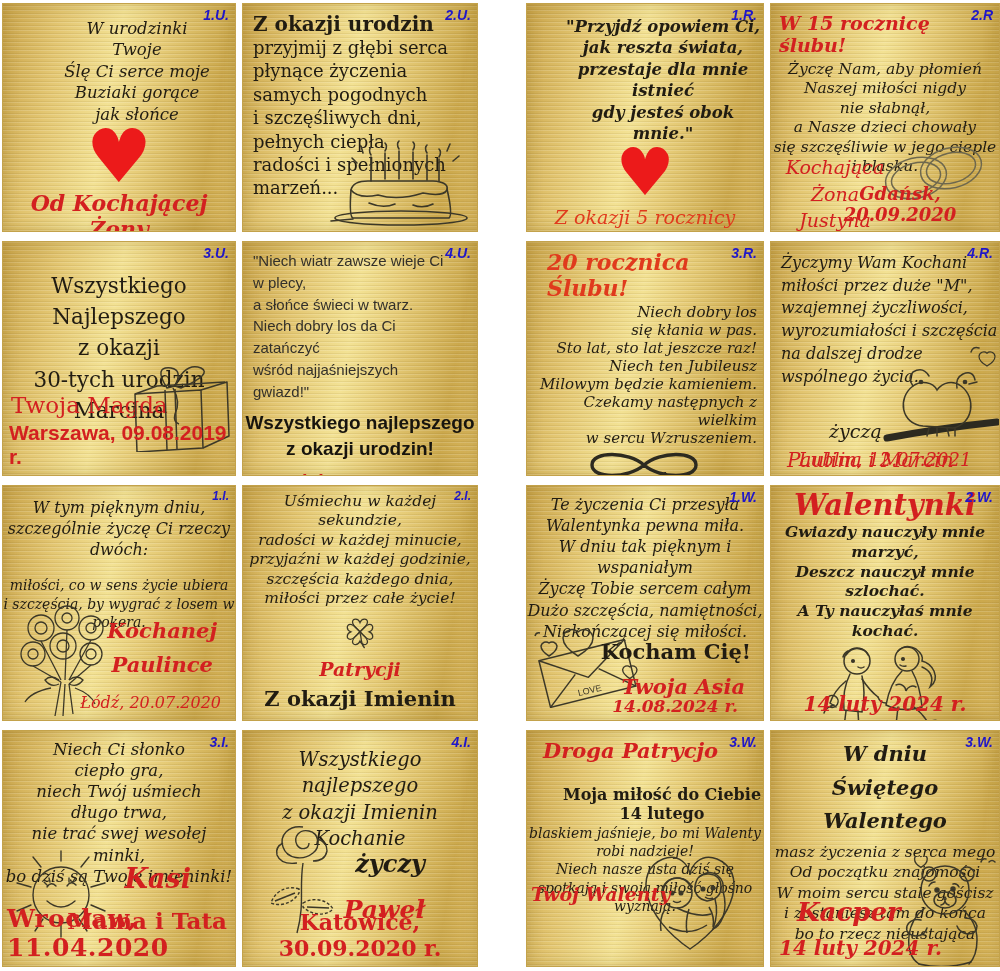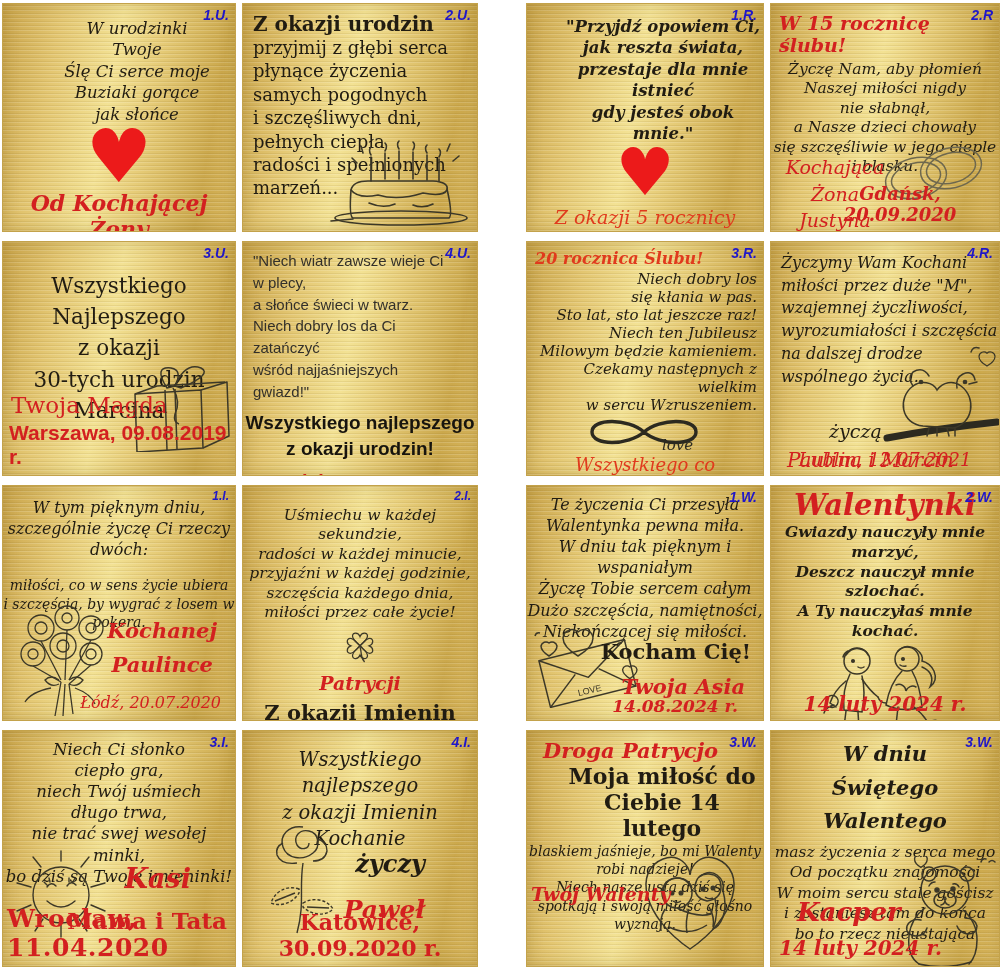--- a/index.html
+++ b/index.html
@@ -132,21 +132,21 @@
 zatańczyć
 wśród najjaśniejszych
 gwiazd!"</div>
       <div class="ta-c sans b" style="font-size:19px;line-height:1.35;margin-top:8px;color:#17140e;" data-bind="panels.u4.heading">Wszystkiego najlepszego
 z okazji urodzin!</div>
       <div class="ta-c sans b red" style="font-size:20px;margin-top:9px;" data-bind="panels.u4.date">Kraków, 15.08.2020</div>
     </div>
 
     <div class="panel c3 h2">
       <div class="corner" data-bind="panels.r3.corner">3.R.</div>
-      <div class="ta-l it b red2" style="font-size:16px;margin:7px 0 2px 8px;" data-bind="panels.r3.title">20 rocznica Ślubu!</div>
+      <div class="ta-l it b red2" style="font-size:22px;margin:7px 0 2px 20px;" data-bind="panels.r3.title">20 rocznica Ślubu!</div>
       <div class="ta-r it" style="font-size:15px;line-height:1.2;margin-right:6px;" data-bind="panels.r3.body">Niech dobry los
 się kłania w pas.
 Sto lat, sto lat jeszcze raz!
 Niech ten Jubileusz
 Milowym będzie kamieniem.
 Czekamy następnych z wielkim
 w sercu Wzruszeniem.</div>
       <div style="display:flex;justify-content:center;margin-top:-2px;">
         <svg width="150" height="42" viewBox="0 0 150 42" fill="none" stroke="#2c2a20" stroke-width="3.4" stroke-linecap="round">
           <path d="M22,20 C22,6 58,6 74,20 C90,34 126,34 126,20 C126,6 90,6 74,20 C58,34 22,34 22,20 Z"></path>
@@ -208,21 +208,21 @@
         <path d="M50,86 L44,120 M54,88 L52,120 M58,88 L62,118"></path>
         <path d="M40,92 q-20,4 -26,14 M64,92 q16,6 20,16"></path>
       </svg>
       <div class="ta-c it b red" style="font-size:21px;line-height:1.6;position:absolute;right:18px;top:128px;" data-bind="panels.i1.signature">Kochanej
 Paulince</div>
       <div class="ta-r it red" style="font-size:16px;position:absolute;right:14px;bottom:8px;" data-bind="panels.i1.date">Łódź, 20.07.2020</div>
     </div>
 
     <div class="panel c2 h3">
       <div class="corner" style="font-size:12px;" data-bind="panels.i2.corner">2.I.</div>
-      <div class="ta-c it" style="font-size:15.5px;line-height:1.25;margin-top:20px;" data-bind="panels.i2.poem">Uśmiechu w każdej sekundzie,
+      <div class="ta-c it" style="font-size:15.5px;line-height:1.25;margin-top:6px;" data-bind="panels.i2.poem">Uśmiechu w każdej sekundzie,
 radości w każdej minucie,
 przyjaźni w każdej godzinie,
 szczęścia każdego dnia,
 miłości przez całe życie!</div>
       <div style="display:flex;justify-content:center;margin-top:2px;">
         <svg width="50" height="46" viewBox="0 0 84 80" fill="none" stroke="#3c3828" stroke-width="2.2">
           <g transform="translate(42,38)">
             <g transform="rotate(0) translate(0,-13)">
                 <path d="M0,-3 C-3,-11 -13,-11 -13,-4 C-13,3 -5,7 0,13 C5,7 13,3 13,-4 C13,-11 3,-11 0,-3 Z"></path>
               </g>
@@ -342,21 +342,21 @@
         <path d="M16,82 L36,74 M48,88 L70,89"></path>
       </svg>
       <div class="ta-l it b" style="font-size:24px;position:absolute;right:52px;top:118px;" data-bind="panels.i4.wish_word">życzy</div>
       <div class="ta-l it b red" style="font-size:25px;position:absolute;right:52px;top:164px;" data-bind="panels.i4.signature">Paweł</div>
       <div class="ta-c b red" style="font-size:22px;position:absolute;bottom:5px;left:0;right:0;" data-bind="panels.i4.date">Katowice, 30.09.2020 r.</div>
     </div>
 
     <div class="panel c3 h4">
       <div class="corner" data-bind="panels.w3.corner">3.W.</div>
       <div class="ta-l it b red" style="font-size:21px;margin:7px 0 0 16px;" data-bind="panels.w3.title">Droga Patrycjo</div>
-      <div class="ta-c b" style="font-size:22px;margin-top:0;padding-left:34px;" data-bind="panels.w3.subtitle">Moja miłość do Ciebie 14 lutego</div>
+      <div class="ta-c b" style="font-size:16px;margin-top:22px;padding-left:34px;" data-bind="panels.w3.subtitle">Moja miłość do Ciebie 14 lutego</div>
       <div class="ta-c it" style="font-size:14px;line-height:1.3;margin-top:1px;" data-bind="panels.w3.poem">blaskiem jaśnieje, bo mi Walenty robi nadzieje!
 Niech nasze usta dziś się
 spotkają i swoją miłość głośno wyznają.</div>
       <svg class="abs" style="right:8px;top:104px;" width="130" height="120" viewBox="0 0 130 120" fill="none" stroke="#3c3828" stroke-width="1.5">
         <path d="M65,114 C18,82 8,36 38,24 C54,18 64,30 65,40 C66,30 76,18 92,24 C122,36 112,82 65,114 Z"></path>
         <circle cx="52" cy="58" r="15"></circle>
         <path d="M38,54 q4,-12 16,-11 q10,1 13,10 M40,50 q-2,4 -2,8"></path>
         <circle cx="47" cy="58" r="1.8" fill="#3c3828"></circle>
           <circle cx="56" cy="58" r="1.8" fill="#3c3828"></circle>
         <path d="M48,66 q4,3 8,0"></path>

